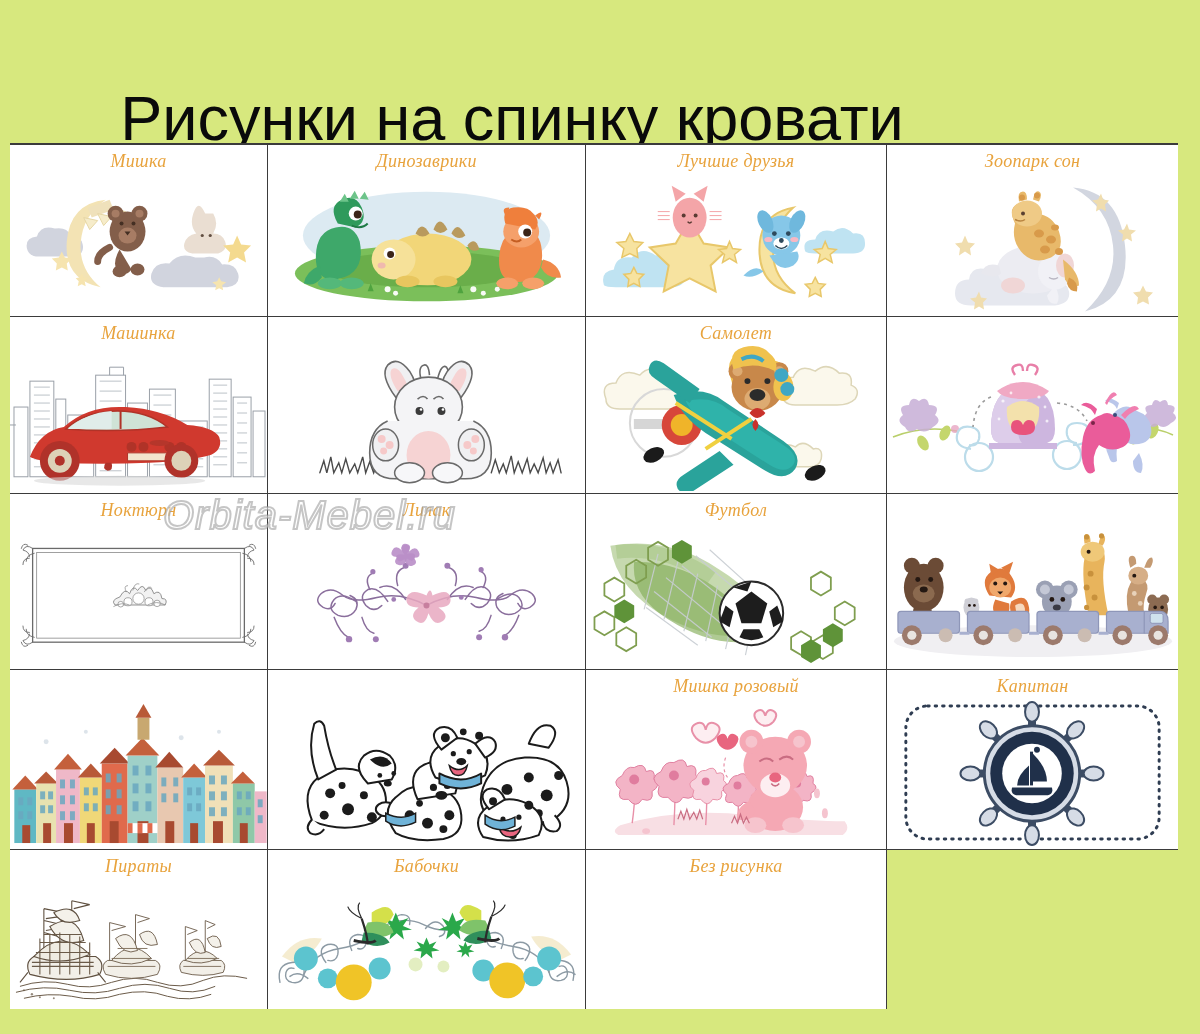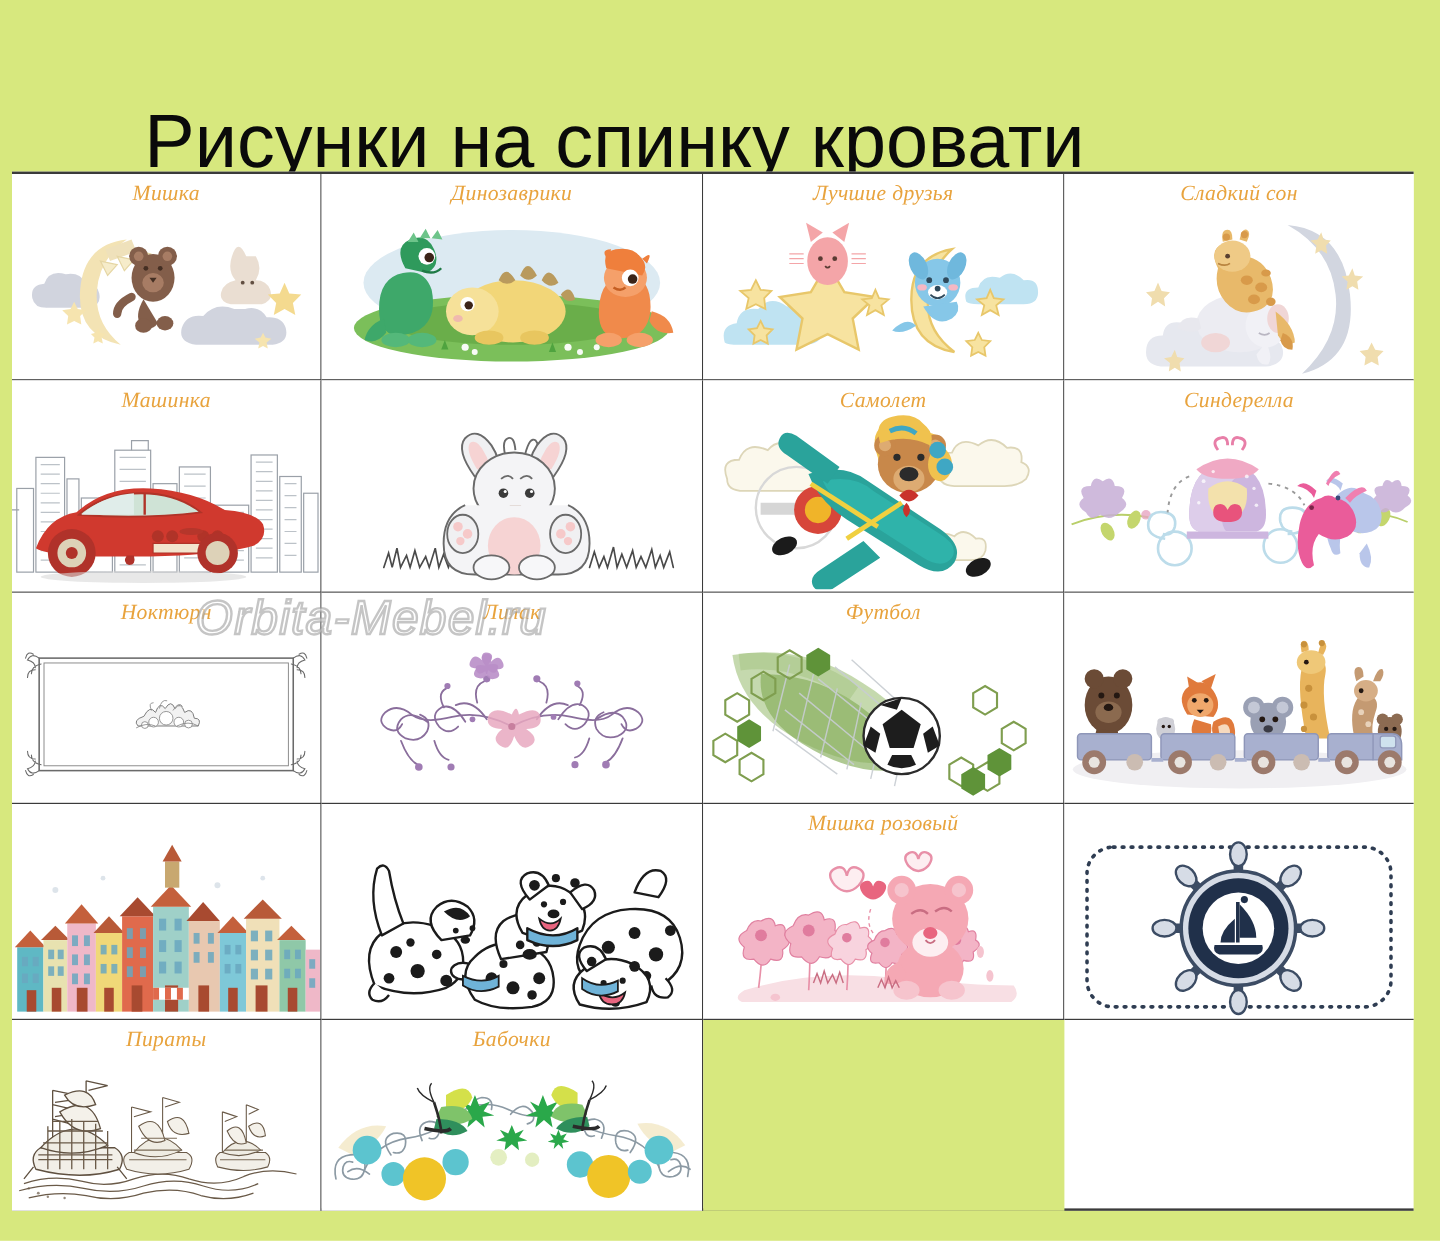--- a/index.html
+++ b/index.html
@@ -207,21 +207,21 @@
             <path d="M48 94 l3 6 l7 1 l-5 5 l1 7 l-6 -3 l-6 3 l1 -7 l-5 -5 l7 -1z"></path>
             <path d="M144 68 l3 7 l8 1 l-6 5 l2 8 l-7 -4 l-7 4 l2 -8 l-6 -5 l8 -1z"></path>
             <path d="M240 68 l3 7 l8 1 l-6 5 l2 8 l-7 -4 l-7 4 l2 -8 l-6 -5 l8 -1z"></path>
             <path d="M230 104 l3 6 l7 1 l-5 5 l1 7 l-6 -3 l-6 3 l1 -7 l-5 -5 l7 -1z"></path>
           </g>
         </svg>
       </div>
     </div>
 
     <div class="cell col4">
-      <div class="cell-label">Сладкий сон</div>
+      <div class="cell-label">Зоопарк сон</div>
       <div class="art">
         <svg viewBox="0 0 291 140" preserveAspectRatio="xMidYMid meet">
           <path d="M186 14 q46 4 52 58 q6 54 -40 66 q32 -30 28 -66 q-4 -38 -40 -58z" fill="#d2d6e0"></path>
           <path d="M100 96 q-16 -4 -18 10 q-14 0 -14 14 q0 12 16 12 h84 q16 -2 14 -14 q-2 -12 -18 -10 q-6 -14 -22 -10 q-12 -8 -22 -2z" fill="#e6e8ef"></path>
           <g>
             <ellipse cx="146" cy="96" rx="36" ry="24" fill="#ececf2"></ellipse>
             <ellipse cx="168" cy="98" rx="17" ry="18" fill="#f1f1f6"></ellipse>
             <ellipse cx="178" cy="92" rx="9" ry="12" fill="#f0d6d6"></ellipse>
             <path d="M168 112 q6 12 2 18 q-8 2 -10 -8z" fill="#f1f1f6"></path>
             <path d="M112 92 q-14 -4 -18 8 q14 6 20 0z" fill="#e8e8ee"></path>
@@ -396,21 +396,20 @@
               <path d="M156 14 q12 -6 22 2" stroke="#3fa7c4" stroke-width="4" fill="none"></path>
               <path d="M164 68 q8 -10 16 0 q-8 10 -16 0z" fill="#c9322b"></path>
               <path d="M170 74 q6 6 0 12 q-6 -6 0 -12z" fill="#c9322b"></path>
             </g>
           </g>
         </svg>
       </div>
     </div>
 
     <div class="cell col4">
-      <div class="cell-label">Синдерелла</div>
       <div class="art">
         <svg viewBox="0 0 291 146" preserveAspectRatio="xMidYMid meet">
           <g stroke="#b9cf6a" stroke-width="1.6" fill="none">
             <path d="M6 92 q30 -12 64 -6 M226 86 q34 -8 60 4"></path>
           </g>
           <g fill="#c4d66d">
             <ellipse cx="36" cy="98" rx="5" ry="8" transform="rotate(-30 36 98)"></ellipse>
             <ellipse cx="58" cy="88" rx="5" ry="8" transform="rotate(25 58 88)"></ellipse>
             <ellipse cx="244" cy="92" rx="5" ry="8" transform="rotate(-30 244 92)"></ellipse>
             <ellipse cx="266" cy="86" rx="5" ry="8" transform="rotate(25 266 86)"></ellipse>
@@ -931,20 +930,21 @@
           </g>
           <g stroke="#c96d82" stroke-width="1.2" fill="none">
             <path d="M92 122 l3 -8 l3 8 l3 -10 l3 10 l4 -7 l3 7 l3 -9 l3 9"></path>
             <path d="M146 126 l3 -7 l3 7 l3 -9 l3 9 l3 -6 l3 6"></path>
           </g>
         </svg>
       </div>
     </div>
 
     <div class="cell col4">
+      <div class="cell-label">Капитан</div>
       <div class="art">
         <svg viewBox="0 0 291 150" preserveAspectRatio="xMidYMid meet">
           <rect x="18" y="8" width="255" height="134" rx="22" fill="none" stroke="#2f3d52" stroke-width="3" stroke-dasharray="1.5 6" stroke-linecap="round"></rect>
           <g transform="translate(145,76)">
             <g fill="#3c4c64">
               <g>
                 <path d="M-4 -58 h8 v16 h-8z"></path>
                   <path d="M-4 42 h8 v16 h-8z"></path>
                 <path d="M-58 -4 v8 h16 v-8z"></path>
                   <path d="M42 -4 v8 h16 v-8z"></path>
@@ -1092,20 +1092,23 @@
             <circle cx="282" cy="80" r="12" fill="#5cc4cf"></circle>
           </g>
           <g fill="#d8e8a8" opacity=".7">
             <circle cx="148" cy="86" r="7"></circle>
               <circle cx="176" cy="88" r="6"></circle>
           </g>
         </svg>
       </div>
     </div>
 
+    <div class="cell lastrow">
+      <div class="cell-label">Без рисунка</div>
+    </div>
 
     <div class="cell col4 lastrow blank"></div>
 
   </div>
 
   <div class="watermark">Orbita-Mebel.ru</div>
 
 </div>
 
 </body></html>

